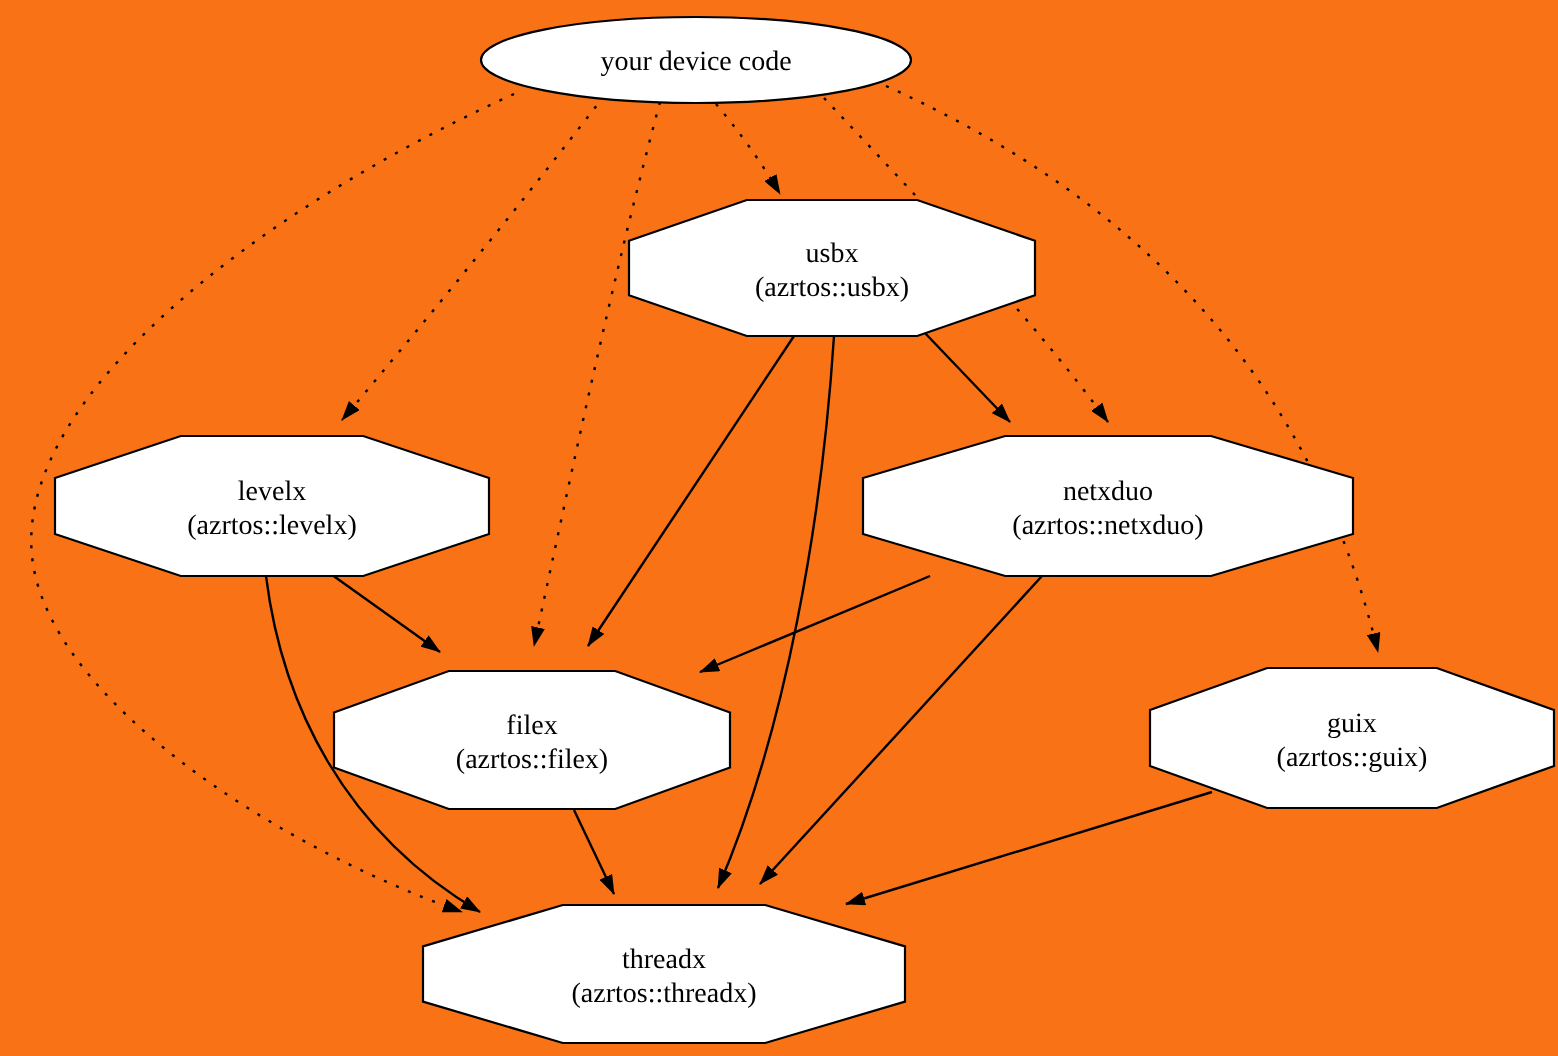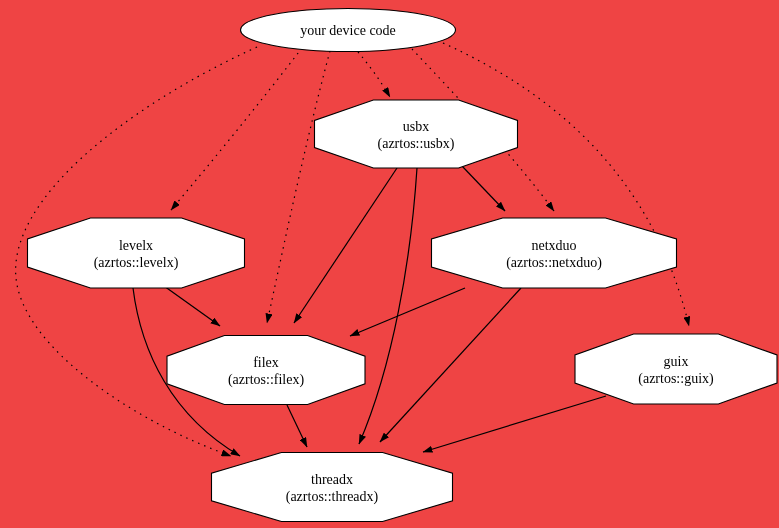--- a/index.html
+++ b/index.html
@@ -4,21 +4,21 @@
 <style>
   html, body {
     margin: 0;
     padding: 0;
     background: #ffffff;
   }
   #canvas {
     position: relative;
     width: 779px;
     height: 528px;
-    background: #ef4444;
+    background: #f97316;
     overflow: hidden;
   }
   svg { display: block; }
   .edge {
     fill: none;
     stroke: #000000;
     stroke-width: 1.2;
   }
   .edge.dotted {
     stroke-dasharray: 1.5 5;

